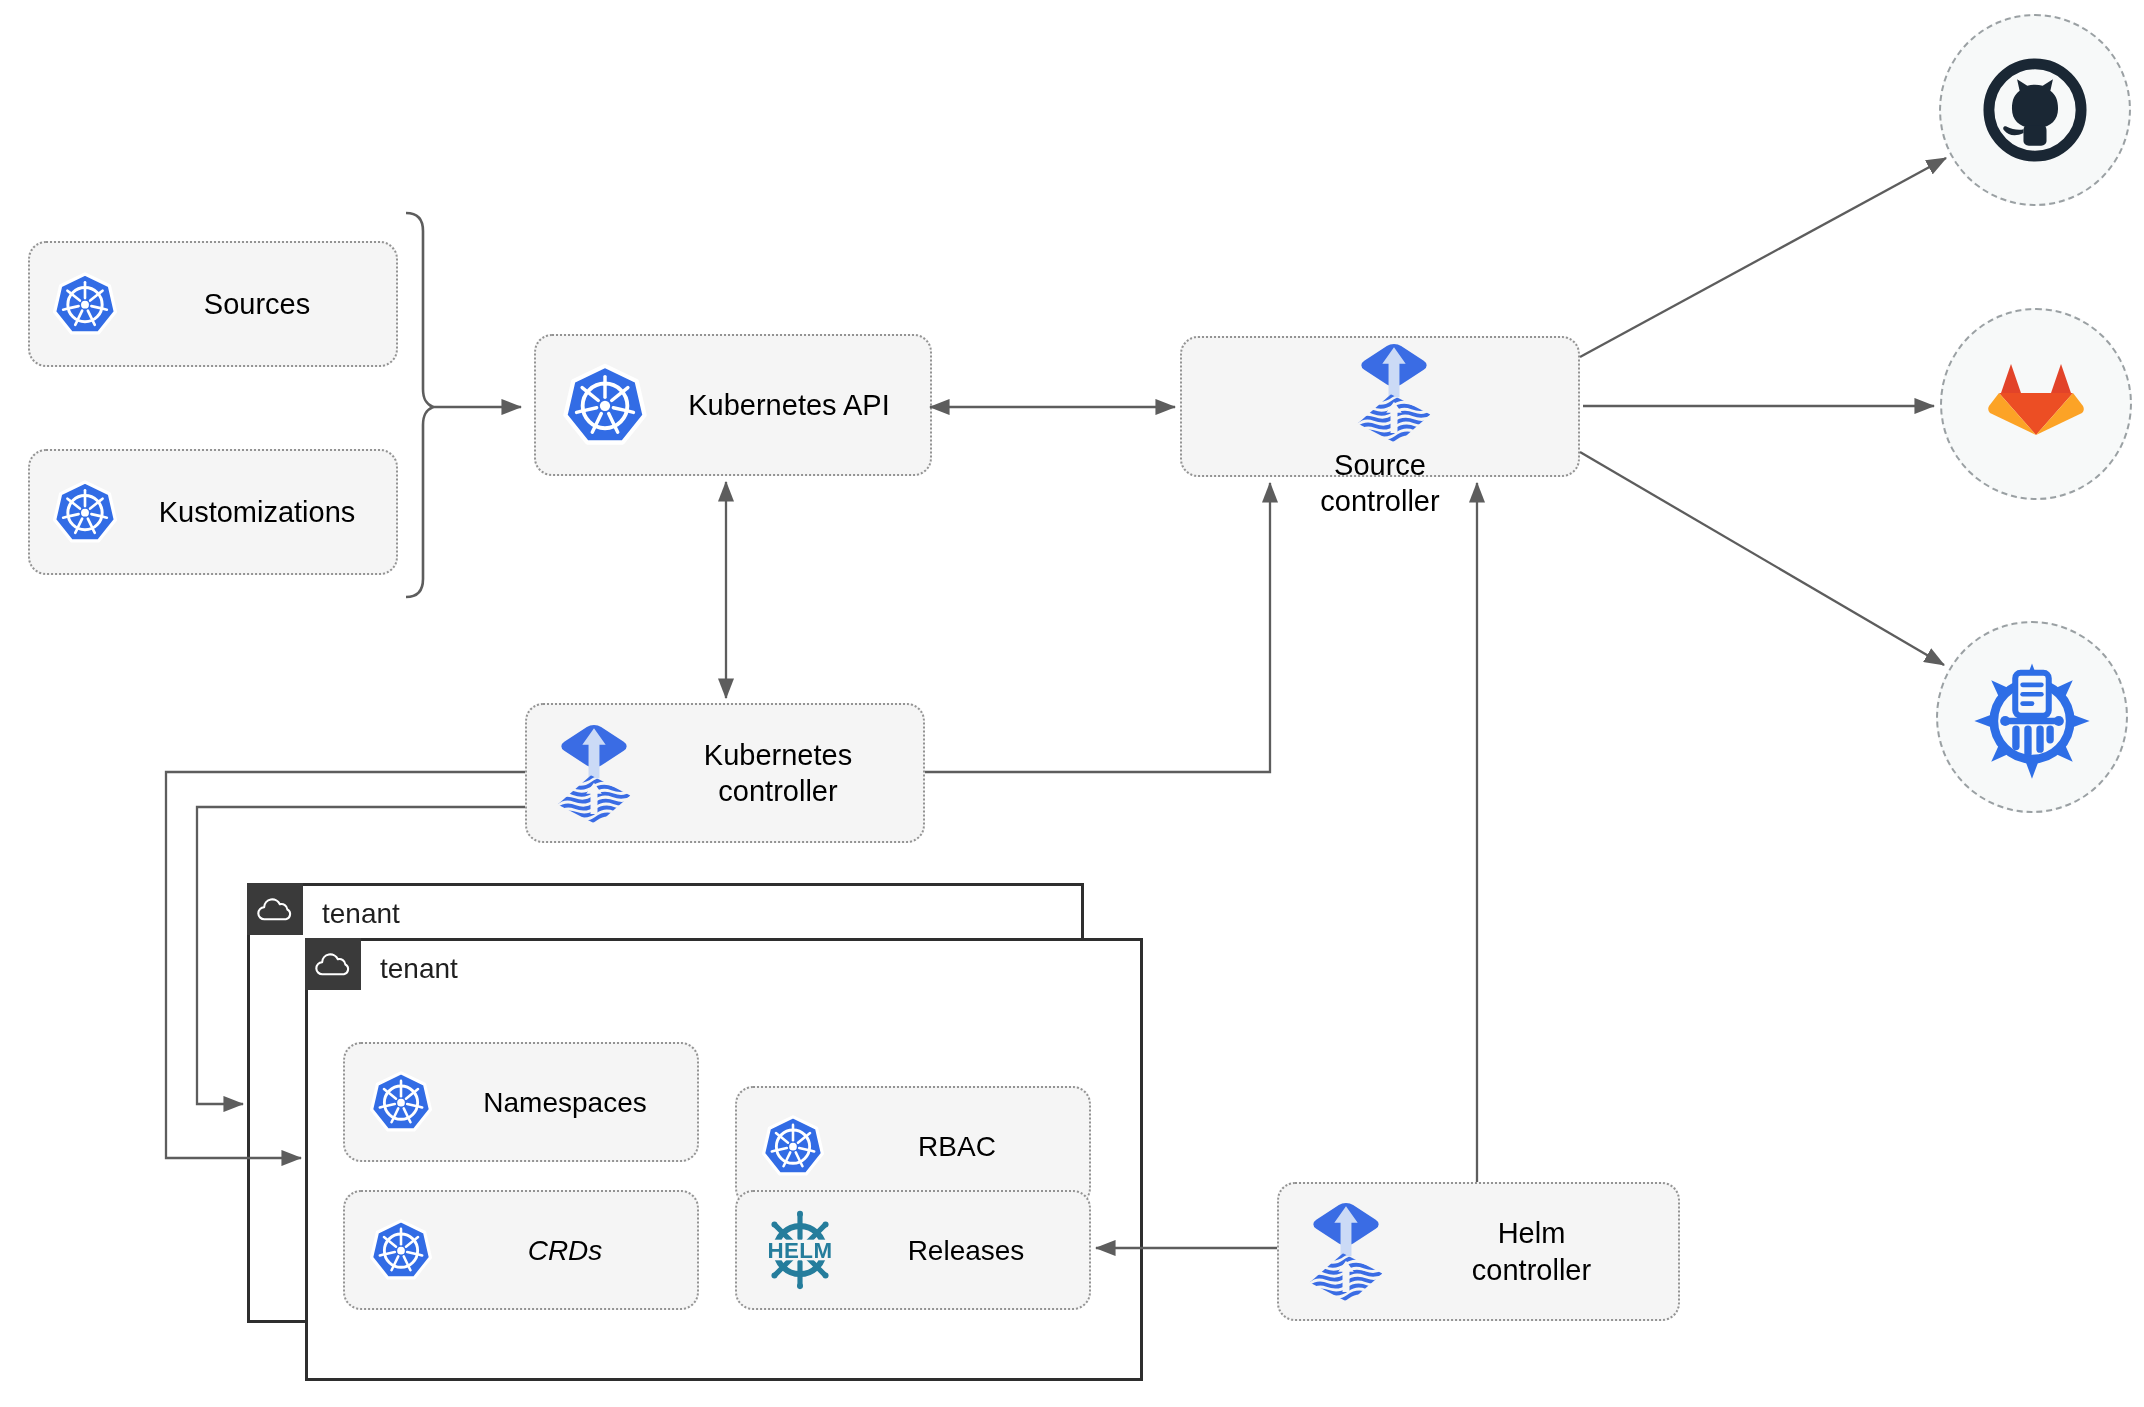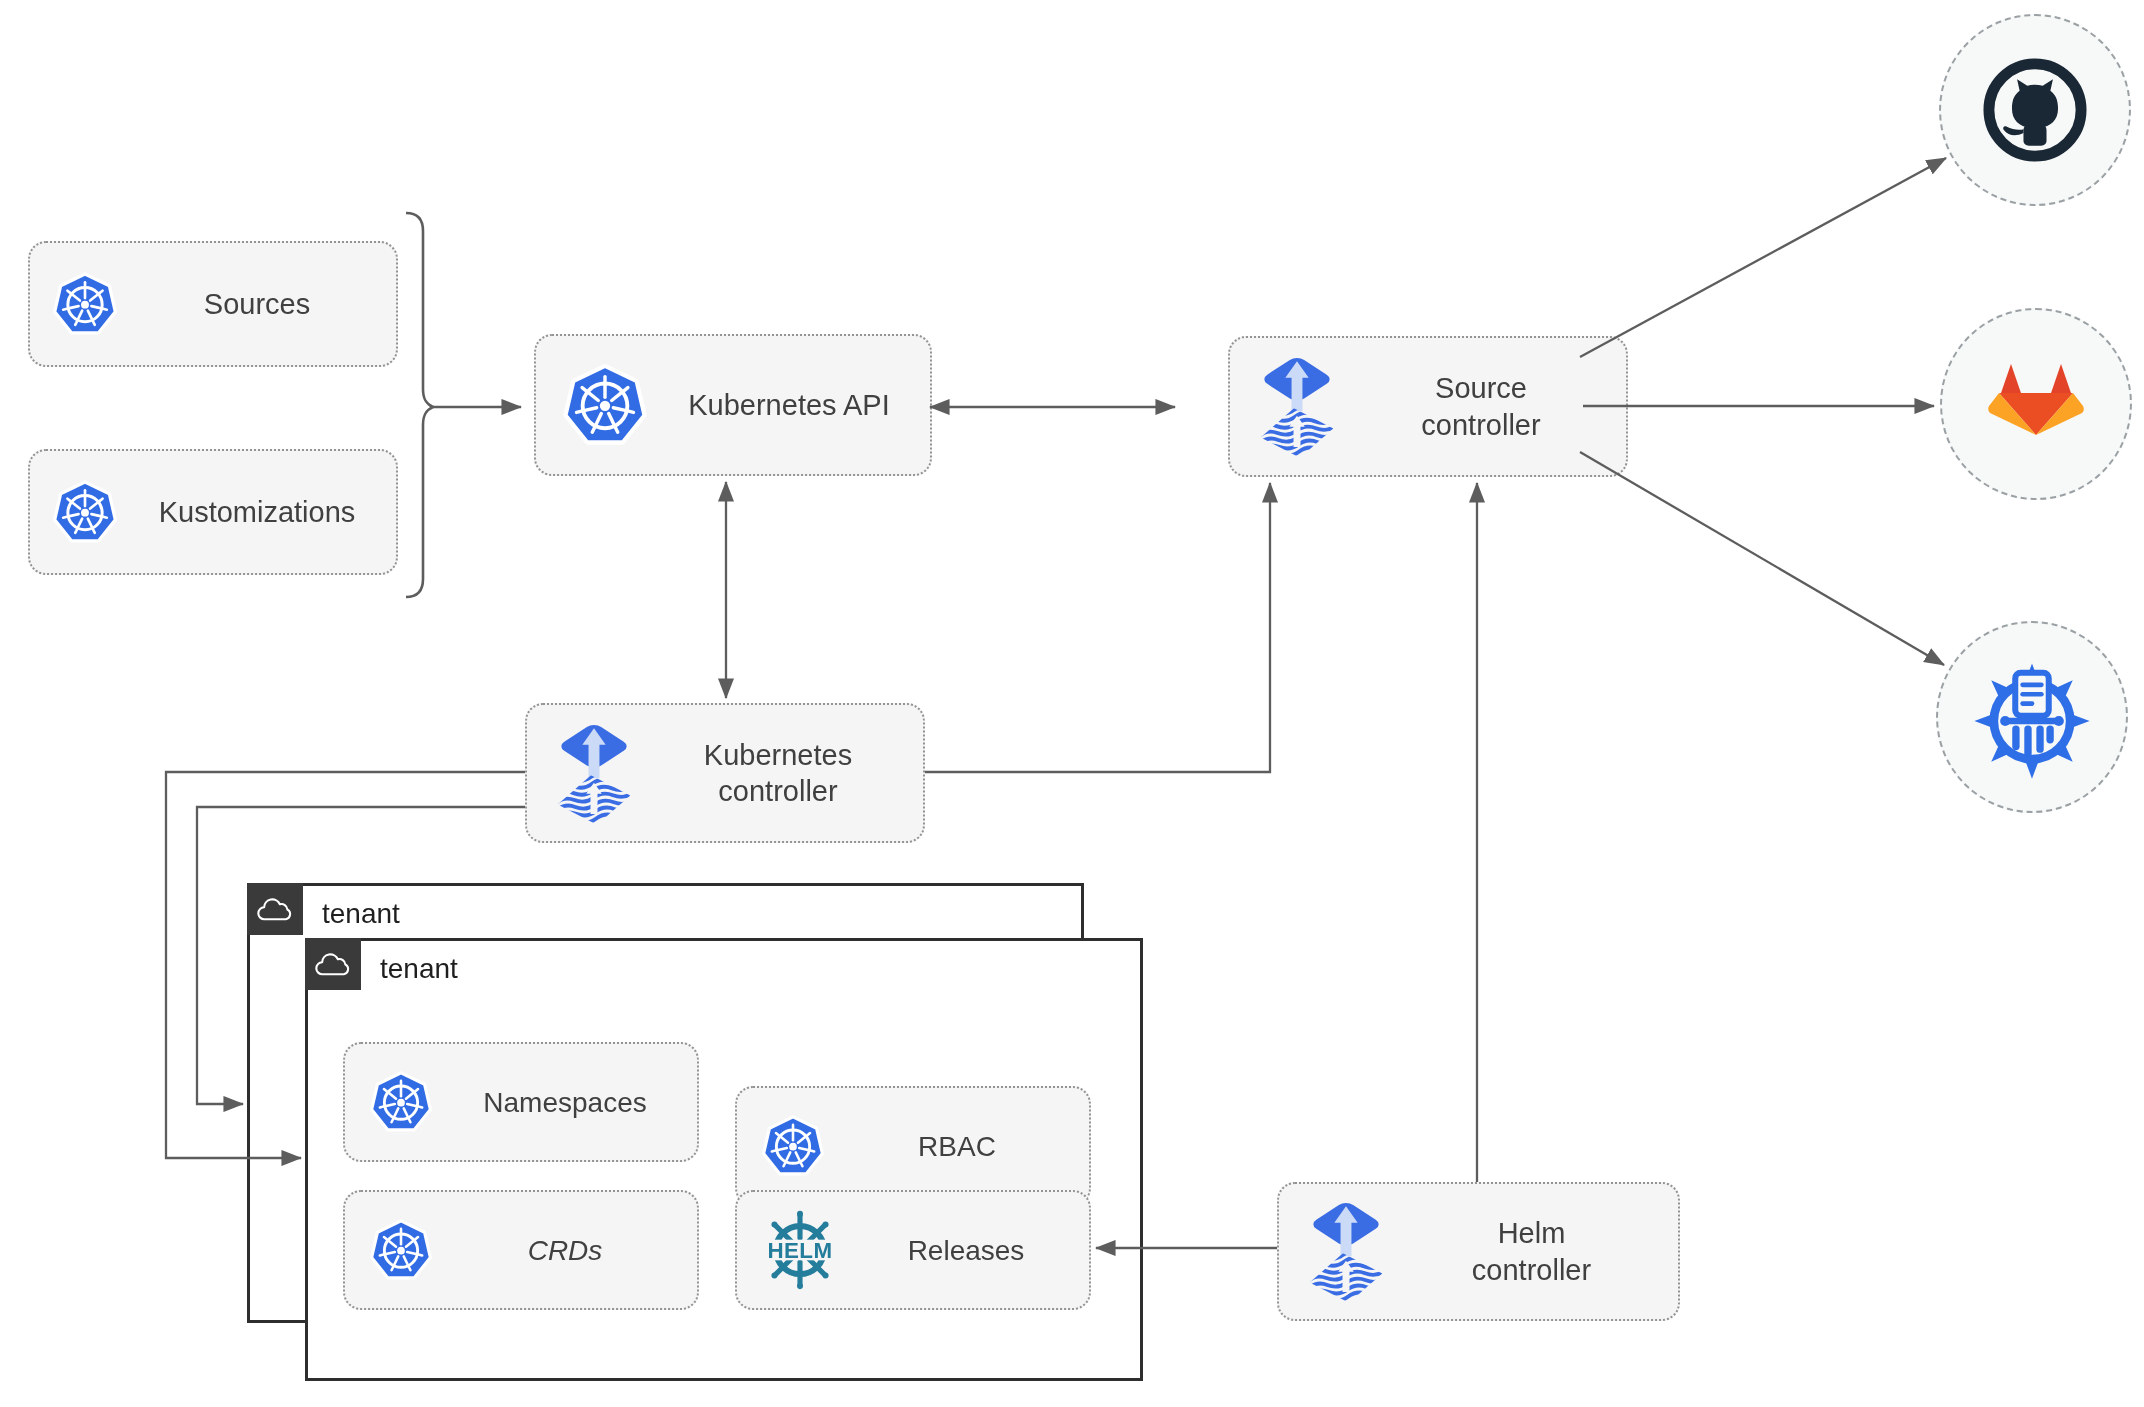--- a/index.html
+++ b/index.html
@@ -4,21 +4,21 @@
 <style>
   html,body{margin:0;padding:0;background:#ffffff;}
   #canvas{
     position:relative;width:2144px;height:1407px;background:#ffffff;overflow:hidden;
     font-family:"Liberation Sans","DejaVu Sans",sans-serif;color:#111;
   }
   .node{
     position:absolute;background:#f5f5f5;border:2px dotted #939393;border-radius:18px;
     display:flex;align-items:center;box-sizing:border-box;z-index:3;
   }
-  .node .nlabel{flex:1;text-align:center;font-size:29px;color:#404040;line-height:1.25;}
+  .node .nlabel{flex:1;text-align:center;font-size:29px;color:#000000;line-height:1.25;}
   .node .icon-wrap{display:flex;align-items:center;justify-content:center;}
   .remote-circle{
     position:absolute;width:192px;height:192px;border-radius:50%;
     background:#f7f9f9;border:2px dashed #9aa0a3;box-sizing:border-box;
     display:flex;align-items:center;justify-content:center;z-index:3;
   }
   .tenant{
     position:absolute;background:#ffffff;border:3px solid #2e2e2e;box-sizing:border-box;
   }
   .tenant-header{
@@ -192,21 +192,21 @@
 
   <div class="node" style="left:534px;top:334px;width:398px;height:142px;">
     <span class="icon-wrap" style="margin-left:26px;">
       <svg width="86" height="86">
           <use href="#k8s-logo"></use>
         </svg>
     </span>
     <span class="nlabel">Kubernetes API</span>
   </div>
 
-  <div class="node" style="left:1228px;top:336px;width:400px;height:141px;">
+  <div class="node" style="left:1180px;top:336px;width:400px;height:141px;flex-direction:column;">
     <span class="icon-wrap" style="margin-left:28px;">
       <svg width="78" height="109" viewBox="0 0 100 140">
           <use href="#flux-logo"></use>
         </svg>
     </span>
     <span class="nlabel">
       <span>Source</span><br>
       <span>controller</span>
     </span>
   </div>

